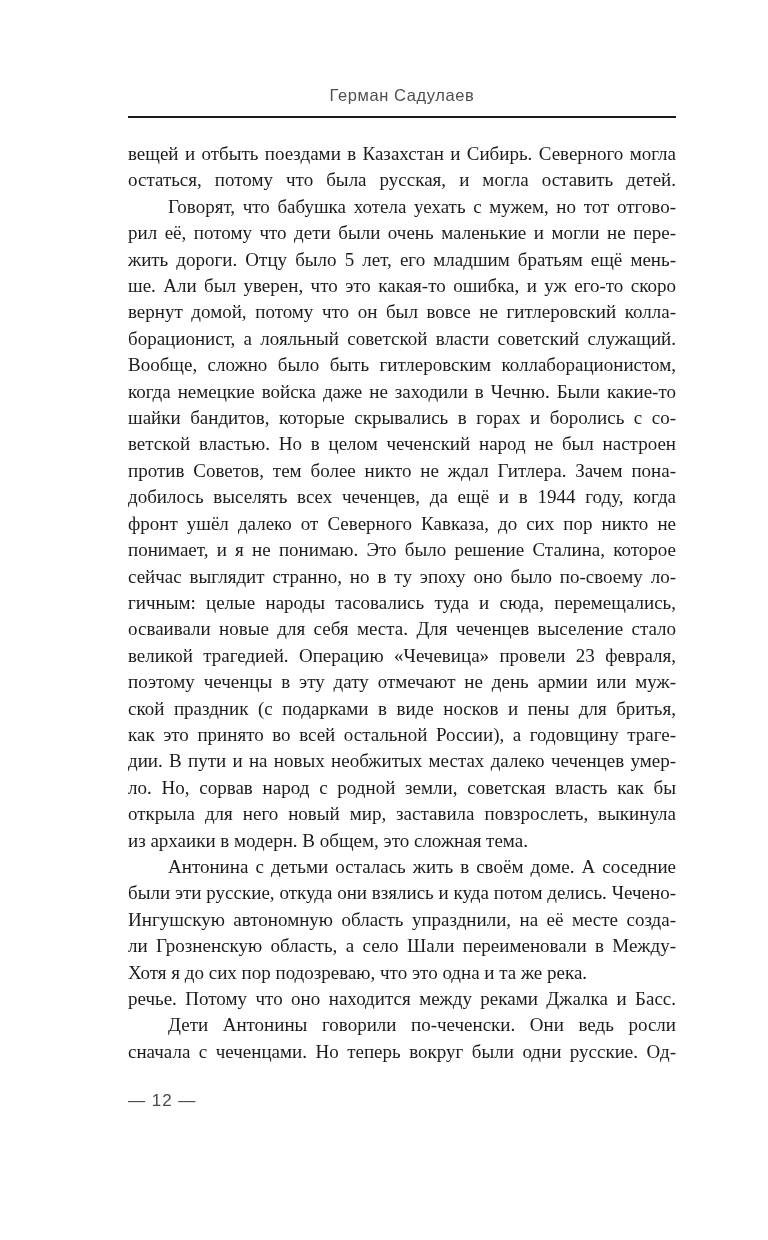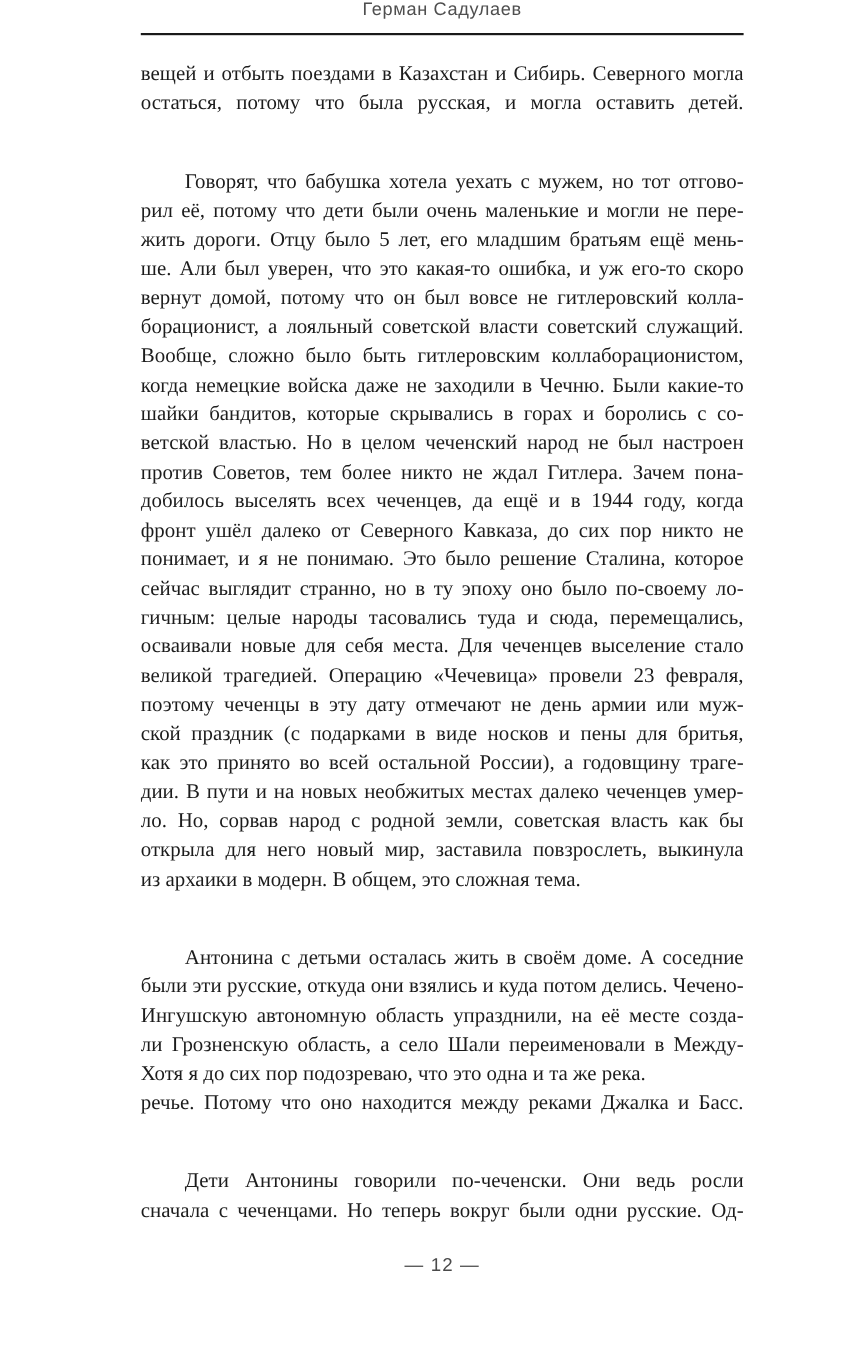--- a/index.html
+++ b/index.html
@@ -8,20 +8,21 @@
     height: 1240px;
     background: #ffffff;
     overflow: hidden;
     font-family: "Liberation Serif", serif;
   }
   .page {
     position: relative;
     width: 768px;
     height: 1240px;
     box-sizing: border-box;
+    padding-top: 86px;
   }
   .text-column {
     width: 548px;
     margin-left: 128px;
   }
   .running-header {
     text-align: center;
     font-family: "Liberation Sans", sans-serif;
     font-size: 16.5px;
     line-height: 18px;
@@ -33,31 +34,30 @@
     height: 2px;
     background: #1a1a1a;
     margin-bottom: 23px;
   }
   .body-text {
     color: #1c1c1c;
     font-size: 19px;
     line-height: 26.4px;
   }
   .paragraph { margin: 0; }
-  .paragraph.indent .line:first-child { text-indent: 40px; margin-top: 45px; }
+  .paragraph.indent .line:first-child { text-indent: 40px; }
   .line {
     text-align: justify;
     text-align-last: left;
     white-space: normal;
     overflow: hidden;
   }
   .line.fill { text-align-last: justify; }
   .page-footer {
     margin-top: 26px;
-    text-align: center;
     font-family: "Liberation Sans", sans-serif;
     font-size: 17px;
     color: #4a4a4a;
     letter-spacing: 1px;
   }
 </style>
 </head>
 <body>
 
 <div class="page">

